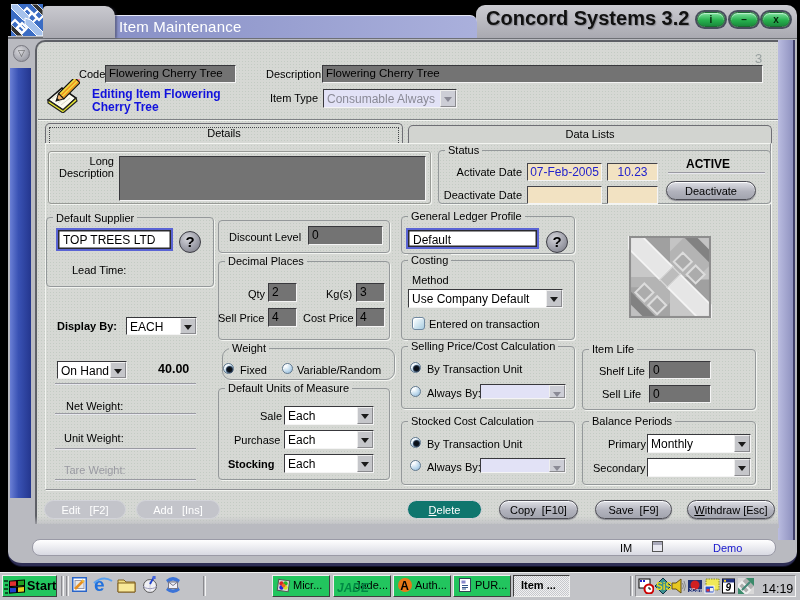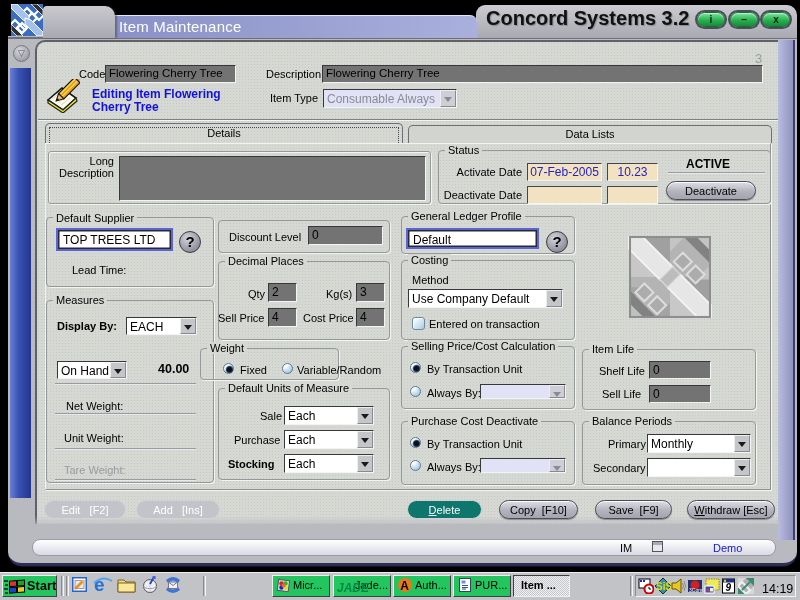--- a/index.html
+++ b/index.html
@@ -131,23 +131,20 @@
   <div class="hline" style="left:668px; top:172px; width:97px;"></div>
   <div class="pbtn" style="left:666px; top:181px; width:90px;">Deactivate</div>
 
   <div class="gbox" style="left:46px; top:217px; width:168px; height:70px;">
       <b class="t" style="top:-6px;">Default Supplier</b>
     </div>
   <div class="ffield" style="left:56px; top:228px; width:117px; height:23px;">TOP TREES LTD</div>
   <div class="qbtn" style="left:179px; top:231px;">?</div>
   <div class="lbl" style="left:72px; top:264px;">Lead Time:</div>
 
-  <div class="gbox" style="left:46px; top:300px; width:168px; height:183px;">
-      <b class="t">Measures</b>
-    </div>
   <div class="lbl" style="left:57px; top:320px; font-weight:bold;">Display By:</div>
   <div class="combo" style="left:126px; top:317px; width:71px; height:18px;">
       <span class="tx">EACH</span>
       <span class="ar"></span>
     </div>
   <div class="combo" style="left:57px; top:361px; width:70px; height:18px;">
       <span class="tx">On Hand</span>
       <span class="ar"></span>
     </div>
   <div class="lbl" style="left:158px; top:362px; font-weight:bold; font-size:12.5px;">40.00</div>
@@ -168,21 +165,21 @@
     </div>
   <div class="lbl" style="left:248px; top:288px;">Qty</div>
   <div class="field" style="left:268px; top:283px; width:29px; height:19px;">2</div>
   <div class="lbl" style="left:326px; top:288px;">Kg(s)</div>
   <div class="field" style="left:356px; top:283px; width:29px; height:19px;">3</div>
   <div class="lbl" style="left:218px; top:312px;">Sell Price</div>
   <div class="field" style="left:268px; top:308px; width:29px; height:19px;">4</div>
   <div class="lbl" style="left:303px; top:312px;">Cost Price</div>
   <div class="field" style="left:356px; top:308px; width:29px; height:19px;">4</div>
 
-  <div class="gbox" style="left:200px; top:348px; width:139px; height:32px;">
+  <div class="gbox" style="left:222px; top:348px; width:173px; height:32px;border-radius:9px;">
       <b class="t">Weight</b>
     </div>
   <div class="radio on" style="left:223px; top:363px;"></div>
   <div class="lbl" style="left:240px; top:364px;">Fixed</div>
   <div class="radio" style="left:282px; top:363px;"></div>
   <div class="lbl" style="left:297px; top:364px;">Variable/Random</div>
 
   <div class="gbox" style="left:218px; top:388px; width:172px; height:92px;">
       <b class="t">Default Units of Measure</b>
     </div>
@@ -224,21 +221,21 @@
     </div>
   <div class="radio on" style="left:410px; top:362px;"></div>
   <div class="lbl" style="left:427px; top:363px;">By Transaction Unit</div>
   <div class="radio" style="left:410px; top:386px;"></div>
   <div class="lbl" style="left:427px; top:387px;">Always By:</div>
   <div class="combo dcombo" style="left:480px; top:384px; width:86px; height:15px;">
       <span class="ar"></span>
     </div>
 
   <div class="gbox" style="left:401px; top:421px; width:174px; height:64px;">
-      <b class="t">Purchase Cost Deactivate</b>
+      <b class="t">Stocked Cost Calculation</b>
     </div>
   <div class="radio on" style="left:410px; top:437px;"></div>
   <div class="lbl" style="left:427px; top:438px;">By Transaction Unit</div>
   <div class="radio" style="left:410px; top:460px;"></div>
   <div class="lbl" style="left:427px; top:461px;">Always By:</div>
   <div class="combo dcombo" style="left:480px; top:458px; width:86px; height:15px;">
       <span class="ar"></span>
     </div>
 
   <svg class="abs" style="left:628px; top:236px;" width="84" height="82" viewBox="0 0 32 32">

